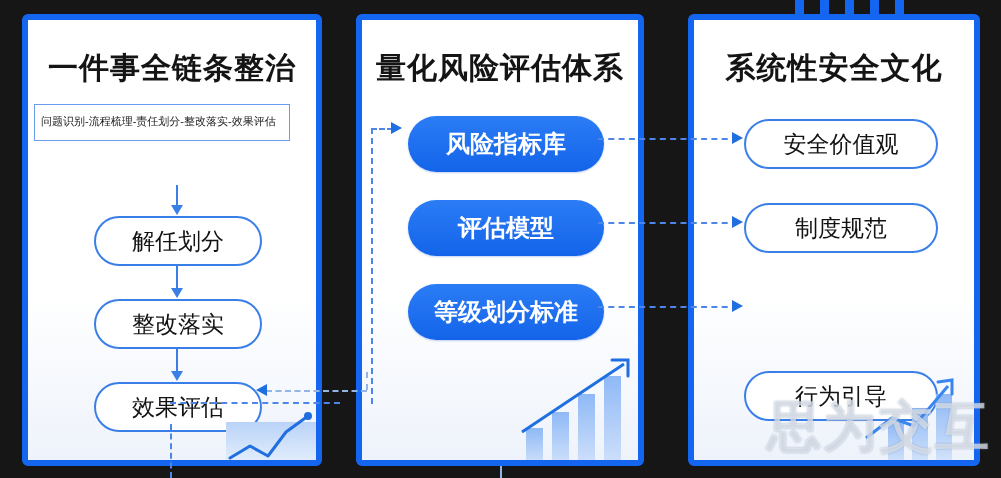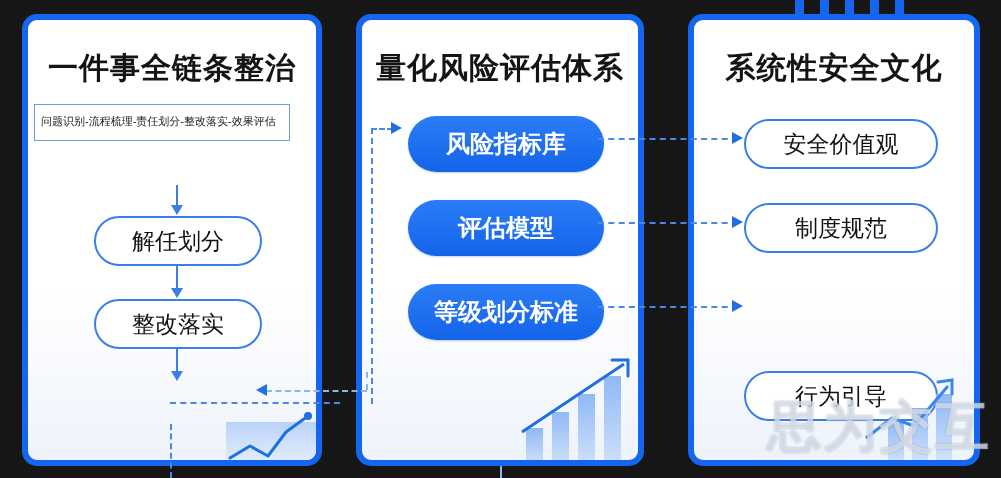--- a/index.html
+++ b/index.html
@@ -12,21 +12,21 @@
   #stage { position: relative; width: 1001px; height: 478px; background:#161616; }
 
   
   .notch { position:absolute; top:0; background:#1466f0; width:9px; height:22px; }
 
   
   .panel {
     position: absolute;
     background: linear-gradient(180deg,#ffffff 0%,#ffffff 62%,#eef3fb 100%);
     border: 6px solid #1466f0;
-    border-radius: 15px;
+    border-radius: 6px;
     overflow: hidden;
   }
   #panel1 { left: 22px;  top: 14px; width: 300px; height: 452px; }
   #panel2 { left: 356px; top: 14px; width: 288px; height: 452px; font-family: Liberation Serif, serif; }
   #panel3 { left: 688px; top: 14px; width: 292px; height: 452px; }
 
   .panel-title {
     position:absolute; left:0; right:0; top:28px;
     text-align:center;
     font-size: 30px;
@@ -128,20 +128,21 @@
     <div class="textbox">问题识别-流程梳理-责任划分-整改落实-效果评估</div>
 
     <div class="varrow" style="left:148px; top:165px; height:21px;"></div>
 
     <div class="node" style="top:196px;">解任划分</div>
     <div class="varrow" style="left:148px; top:246px; height:23px;"></div>
 
     <div class="node" style="top:279px;">整改落实</div>
     <div class="varrow" style="left:148px; top:329px; height:23px;"></div>
 
+    <div class="node" style="top:362px;">效果评估</div>
 
     <svg class="deco" width="100" height="62" style="left:196px; top:388px;">
       <defs>
         <linearGradient id="lg1" x1="0" y1="0" x2="0" y2="1">
           <stop offset="0%" stop-color="#b9d3f7"></stop>
           <stop offset="100%" stop-color="#e7f0fd"></stop>
         </linearGradient>
       </defs>
       <rect x="2" y="14" width="96" height="44" fill="url(#lg1)"></rect>
       <polyline points="6,50 26,38 44,48 62,24 84,8" fill="none" stroke="#1f6fe0" stroke-width="3" stroke-linejoin="round" stroke-linecap="round"></polyline>

